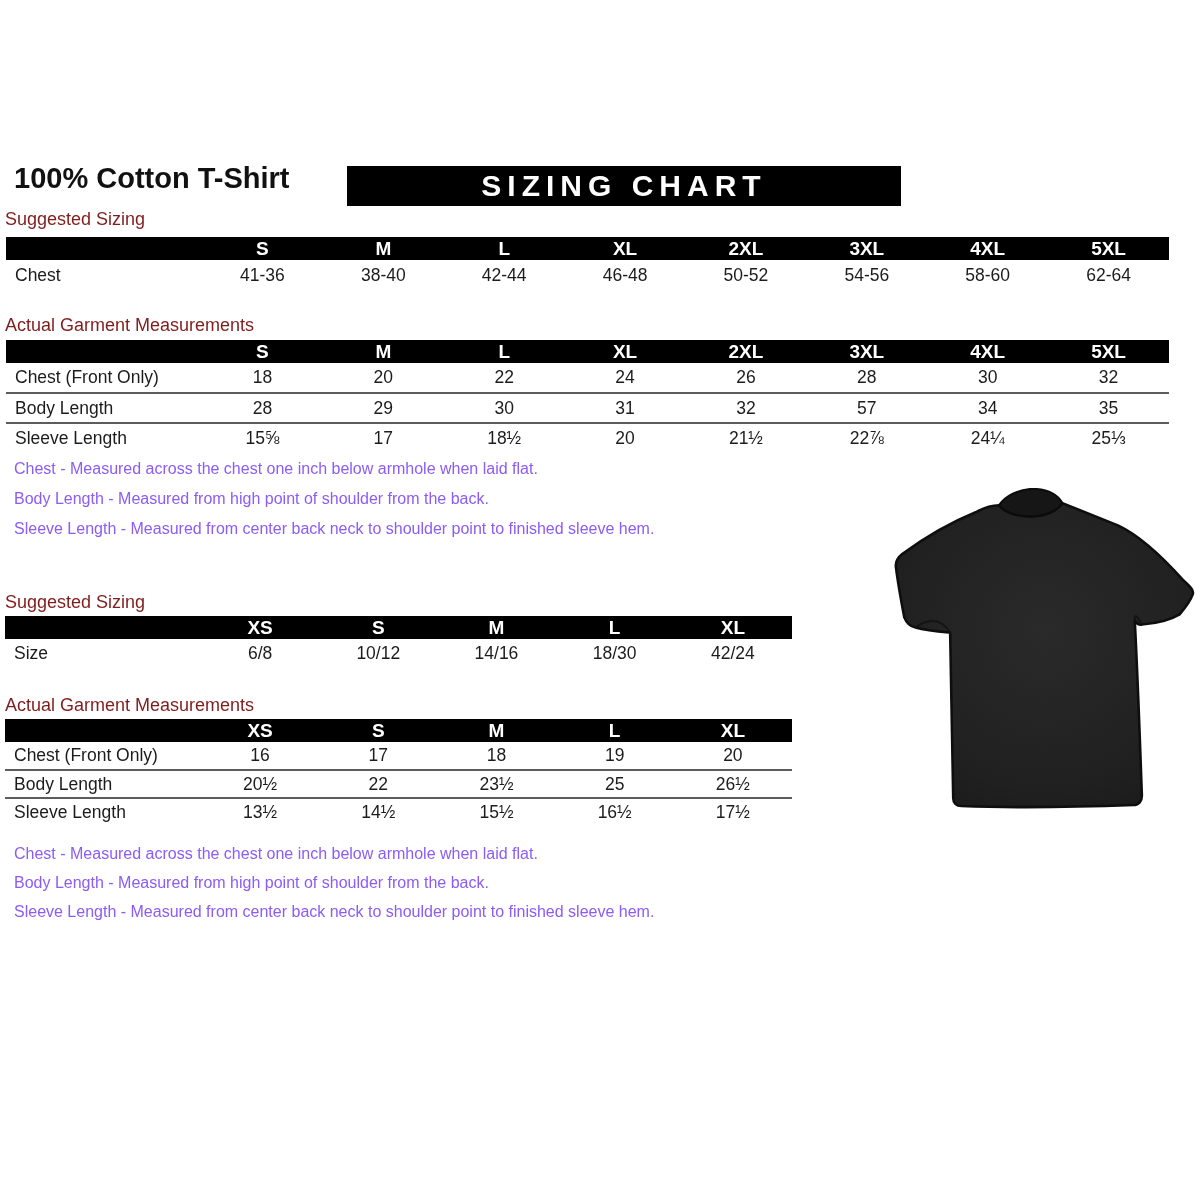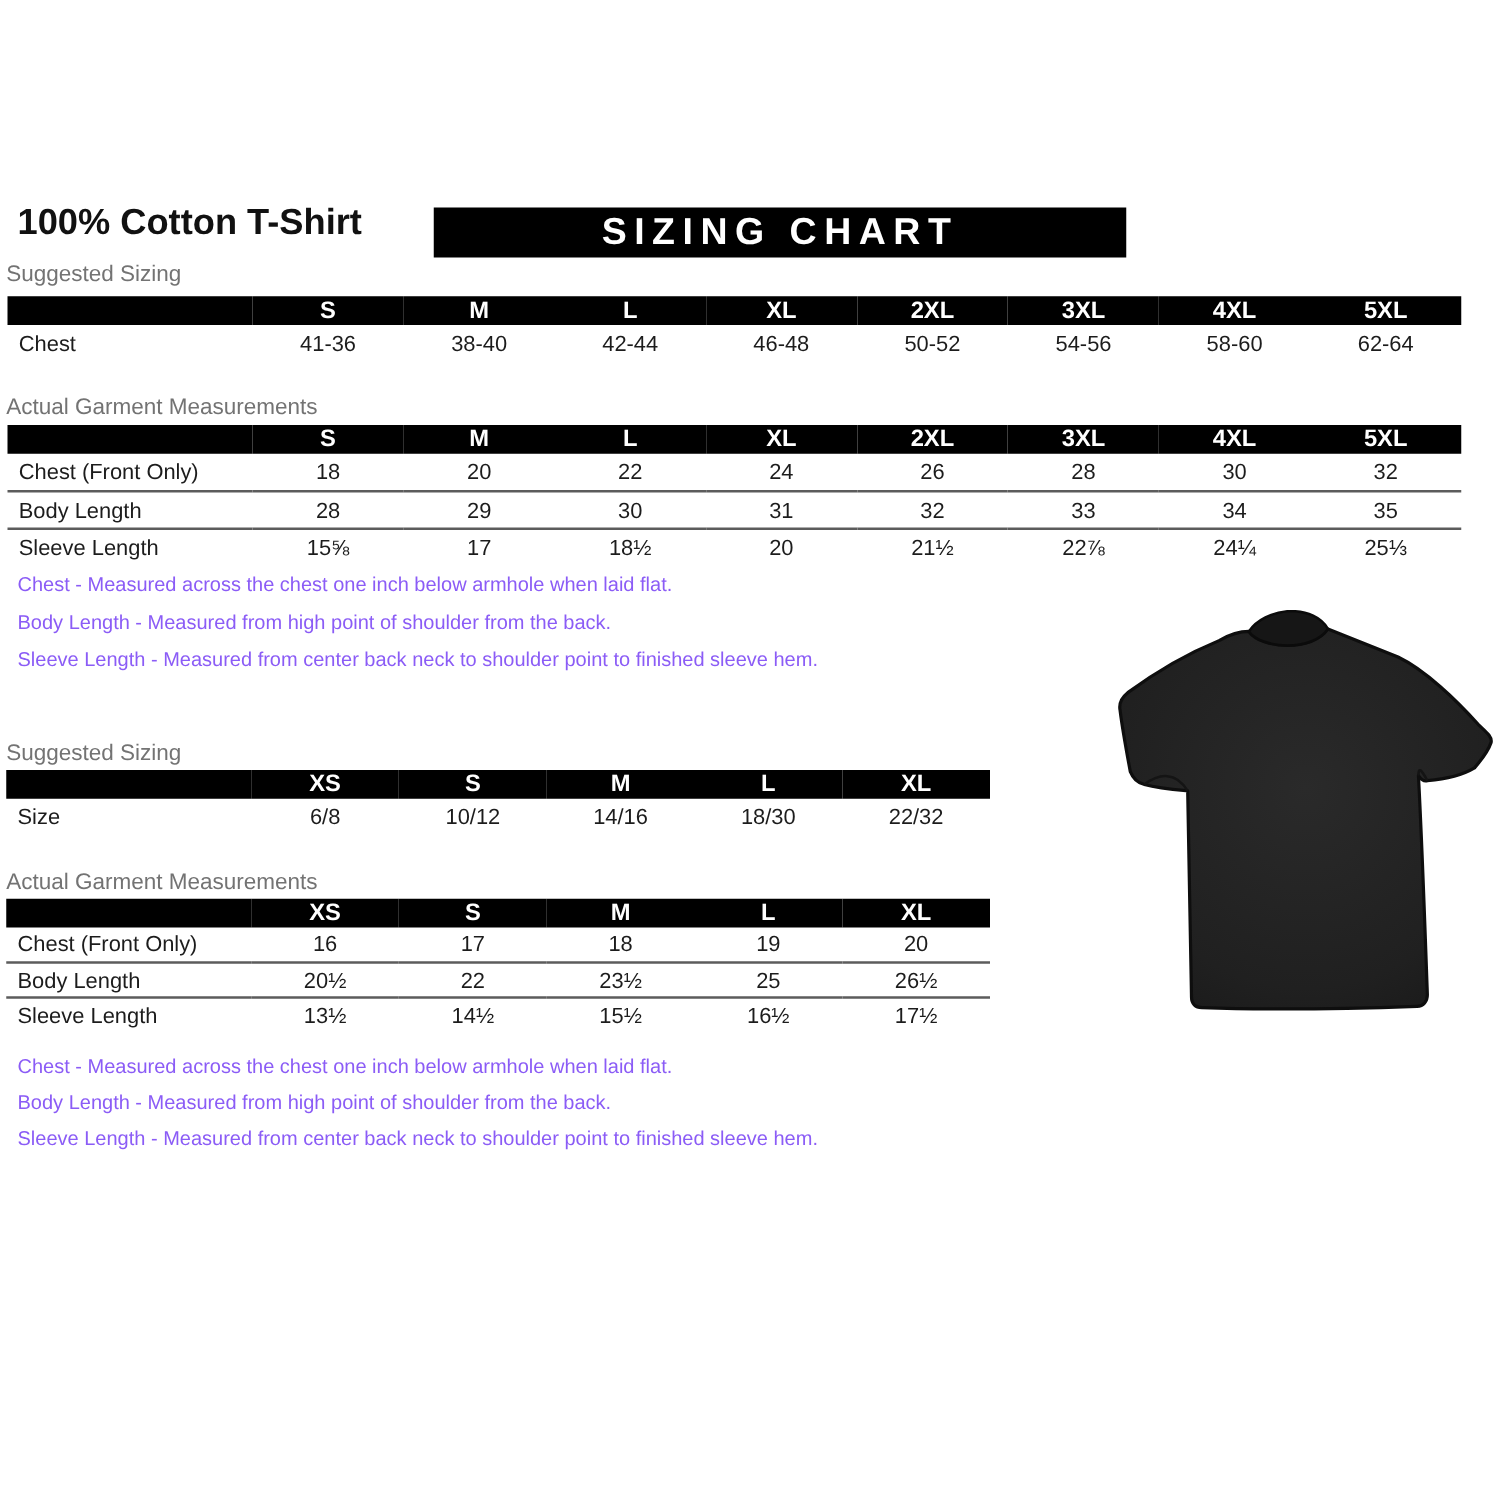--- a/index.html
+++ b/index.html
@@ -14,21 +14,21 @@
 
   .title-adult { left: 14px; top: 162px; font-size: 29px; font-weight: 700; white-space: nowrap; }
   .banner {
     left: 347px; top: 166px; width: 554px; height: 40px;
     background: #000; color: #fff;
     display: flex; align-items: center; justify-content: center;
     font-size: 30px; font-weight: 700; letter-spacing: 6px; white-space: nowrap;
   }
   .title-youth { left: 5px; top: 545px; font-size: 28px; font-weight: 700; white-space: nowrap; }
 
-  .sec-label { font-size: 18px; color: #737373; white-space: nowrap; }
+  .sec-label { font-size: 18px; color: #7f1d1d; white-space: nowrap; }
   .lab-sug-adult { left: 5px; top: 209px; }
   .lab-act-adult { left: 5px; top: 315px; }
   .lab-sug-youth { left: 5px; top: 592px; }
   .lab-act-youth { left: 5px; top: 695px; }
 
   table.sizing { border-collapse: collapse; table-layout: fixed; }
   .t-sug-adult { left: 6px;  top: 237px; width: 1163px; }
   .t-act-adult { left: 6px;  top: 340px; width: 1163px; }
   .t-sug-youth { left: 5px;  top: 616px; width: 787px; }
   .t-act-youth { left: 5px;  top: 719px; width: 787px; }
@@ -125,21 +125,21 @@
           <td>30</td>
           <td>32</td>
         </tr>
         <tr>
           <th><span class="b">Body Length</span></th>
           <td>28</td>
           <td>29</td>
           <td>30</td>
           <td>31</td>
           <td>32</td>
-          <td>33</td>
+          <td>57</td>
           <td>34</td>
           <td>35</td>
         </tr>
         <tr>
           <th><span class="b">Sleeve Length</span></th>
           <td>15⅝</td>
           <td>17</td>
           <td>18½</td>
           <td>20</td>
           <td>21½</td>
@@ -170,21 +170,21 @@
           <th>XL</th>
         </tr>
       </thead>
       <tbody>
         <tr>
           <th><span class="b">Size</span></th>
           <td>6/8</td>
           <td>10/12</td>
           <td>14/16</td>
           <td>18/30</td>
-          <td>22/32</td>
+          <td>42/24</td>
         </tr>
       </tbody>
     </table>
 
   <div class="abs sec-label lab-act-youth">Actual Garment Measurements</div>
 
   <table class="abs sizing compact lines t-act-youth">
       <thead>
         <tr>
           <th class="lbl"></th>

